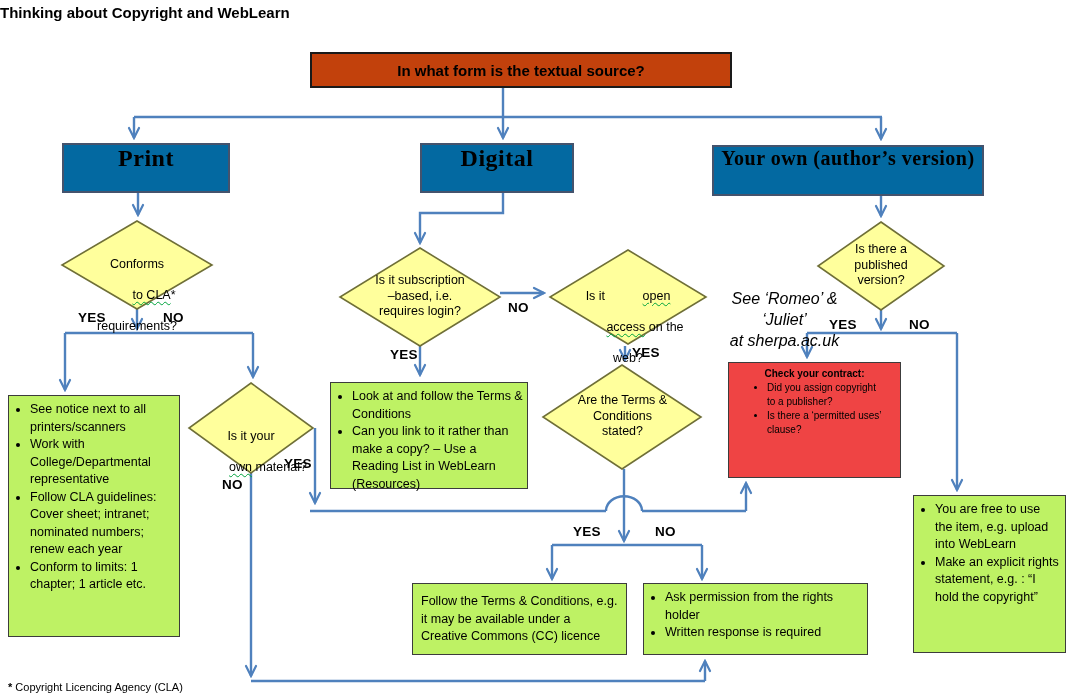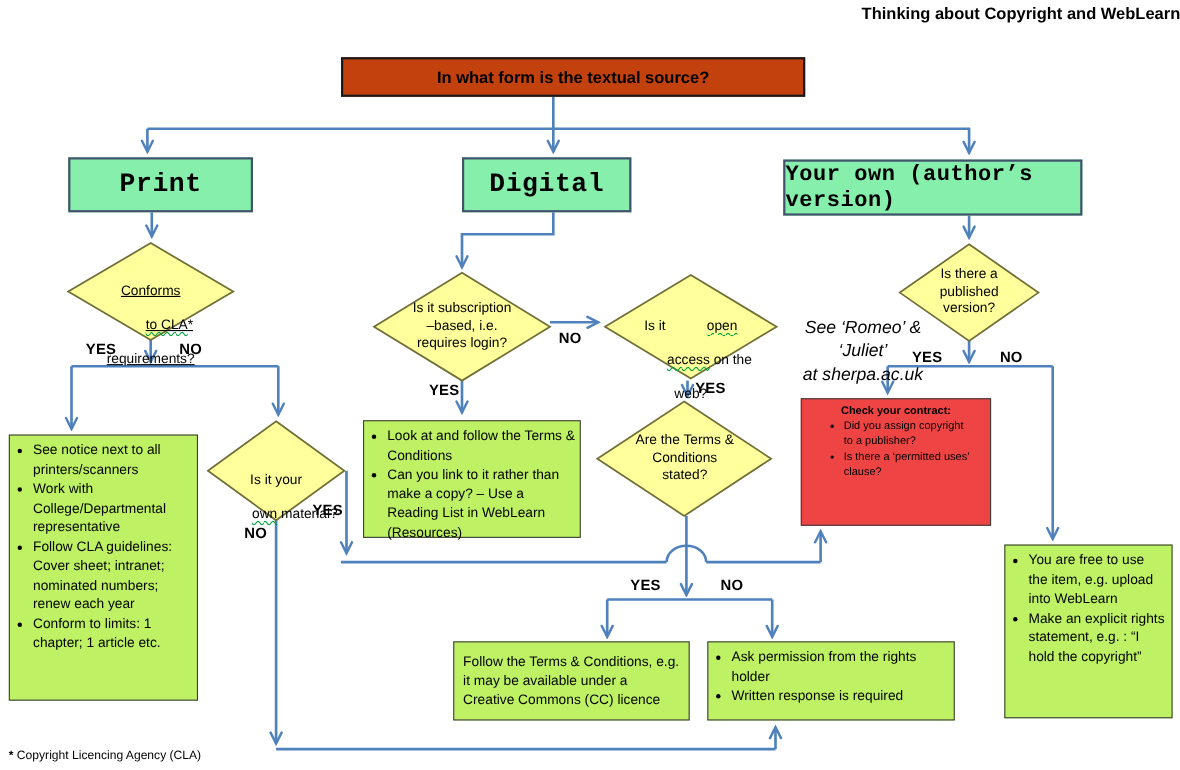--- a/index.html
+++ b/index.html
@@ -3,50 +3,50 @@
 <meta charset="utf-8">
 <style>
   html,body { margin:0; padding:0; background:#fff; }
   #canvas {
     position:relative; width:1073px; height:700px; background:#ffffff;
     font-family:"Liberation Sans", sans-serif; color:#000;
     overflow:hidden;
   }
   #wires { position:absolute; left:0; top:0; z-index:1; }
   .abs { position:absolute; box-sizing:border-box; }
-  .titlebar { left:0; top:4px; width:1073px; text-align:right;
+  .titlebar { left:0; top:4px; width:1073px; text-align:left;
     font-size:15px; font-weight:bold; z-index:3; }
   .rootbox { left:310px; top:52px; width:422px; height:36px;
     background:#c2410c; border:2px solid #1a1a1a; z-index:2;
     display:flex; align-items:center; justify-content:center;
     font-size:15px; font-weight:bold; }
-  .hdr { background:#86efac; border:2px solid #44536d; z-index:2;
-    display:flex; align-items:center; justify-content:center;
-    font-family:Liberation Mono, monospace; font-weight:700; letter-spacing:0.5px; }
+  .hdr { background:#0369a1; border:2px solid #44536d; z-index:2;
+    display:flex; align-items:flex-start; justify-content:center;
+    font-family:Liberation Serif, serif; font-weight:700; letter-spacing:0.5px; }
   .hdr-print   { left:62px;  top:143px; width:168px; height:50px; font-size:24px; }
   .hdr-digital { left:420px; top:143px; width:154px; height:50px; font-size:24px; }
   .hdr-own     { left:712px; top:145px; width:272px; height:51px; font-size:20px; }
   .gbox { background:#bef264; border:1.5px solid #3c3c3c; z-index:2;
     font-size:12.5px; line-height:1.4; padding:5px 4px 4px 4px; }
   .obox { background:#ef4444; border:1.5px solid #3c3c3c; z-index:2;
     font-size:10px; line-height:1.4; padding:4px 16px; }
   .g-left   { left:8px;   top:395px; width:172px; height:242px; }
   .g-sub    { left:330px; top:382px; width:198px; height:107px; }
   .g-follow { left:412px; top:583px; width:215px; height:72px; display:flex; align-items:center; }
   .g-ask    { left:643px; top:583px; width:225px; height:72px; }
   .g-free   { left:913px; top:495px; width:153px; height:158px; }
   .o-contract { left:728px; top:362px; width:173px; height:116px; }
   .blist { margin:0; padding:0 0 0 17px; list-style:disc outside; }
   .blist li { margin:0; }
   .o-contract .blist { padding-left:22px; }
   .ohead { text-align:center; font-weight:bold; }
   .ftext { padding:0 4px; }
   .dtext { z-index:2; text-align:center; font-size:12.5px; line-height:1.25;
     white-space:pre-line; }
-  .d-cla  { left:62px;  top:241px; width:150px;text-decoration:underline; }
+  .d-cla  { left:62px;  top:241px; width:150px; }
   .d-own  { left:186px; top:413px; width:130px; }
   .d-sub  { left:345px; top:273px; width:150px; }
   .d-open { left:558px; top:273px; width:140px; }
   .d-tc   { left:545px; top:393px; width:155px; }
   .d-pub  { left:821px; top:242px; width:120px; }
   .lbl { z-index:3; font-size:13.5px; font-weight:600; letter-spacing:0.2px; }
   .wavy { text-decoration:underline wavy #00a33d; text-decoration-thickness:1px; text-underline-offset:2px;margin-left:34px; }
   .note { left:712px; top:289px; width:145px; text-align:center; font-size:16px;
     line-height:1.3; white-space:pre-line; z-index:2;font-style:italic; }
   .footnote { left:8px; top:681px; font-size:11px; z-index:2; }

